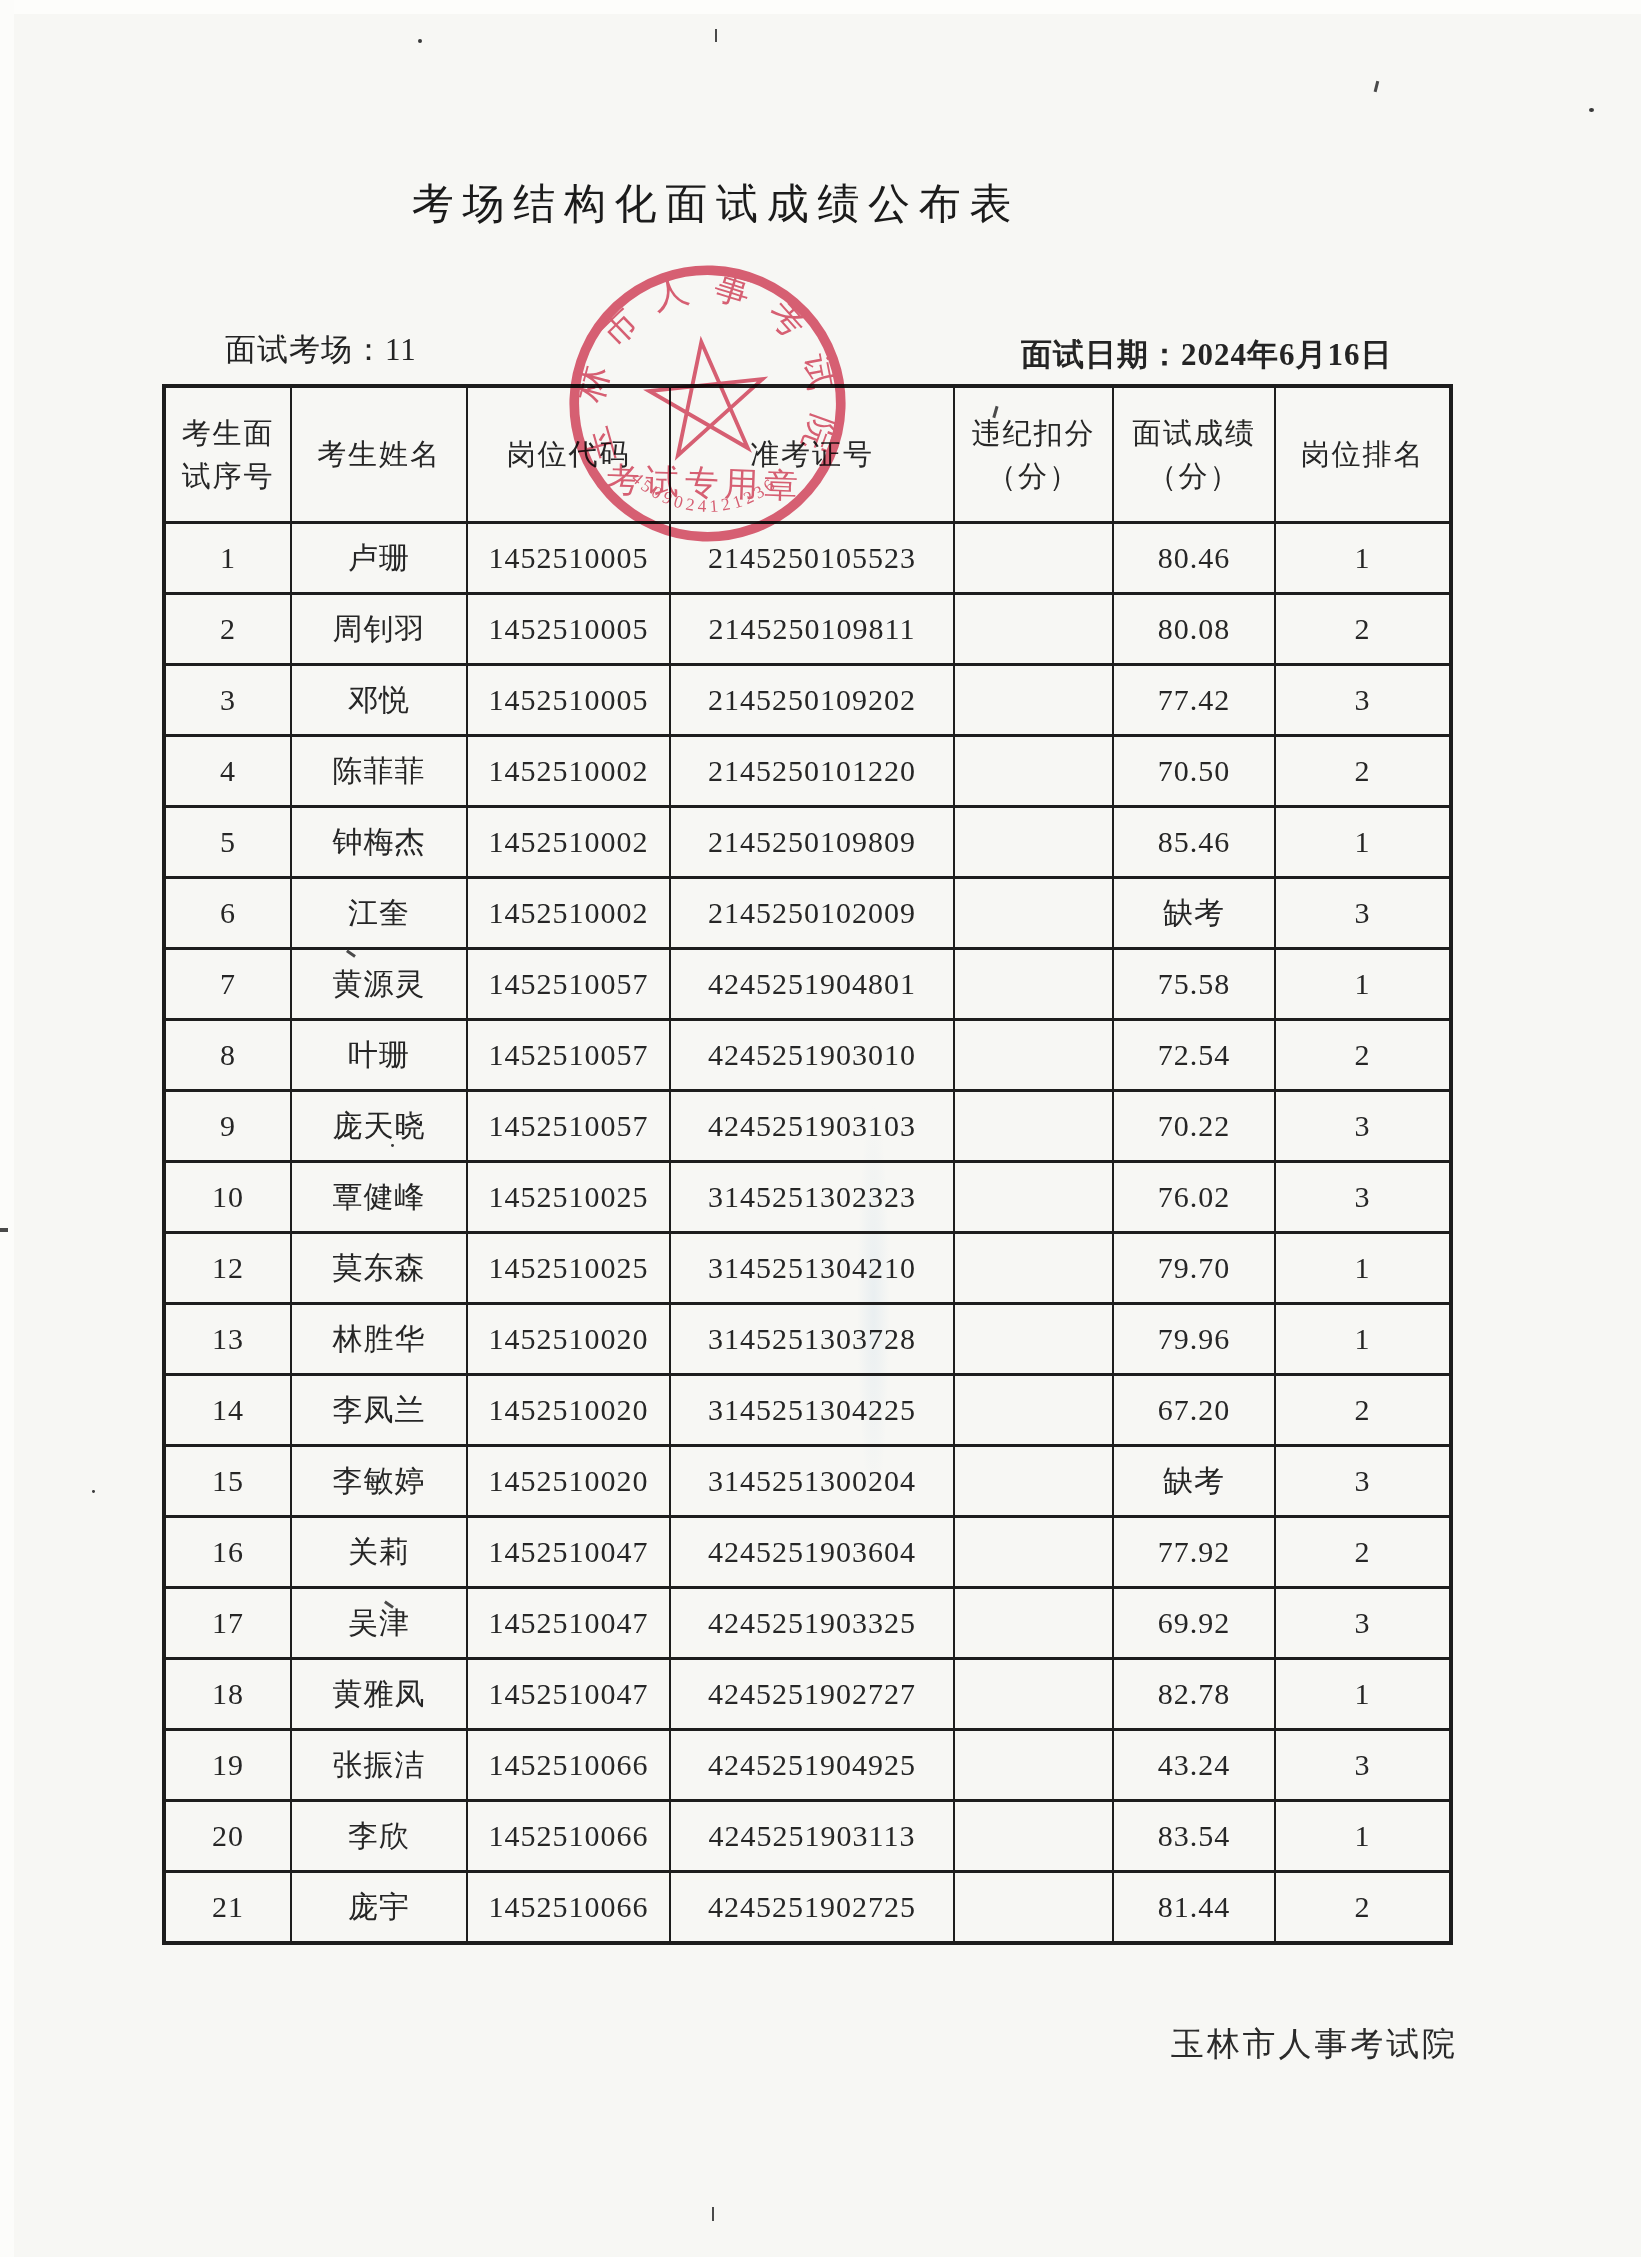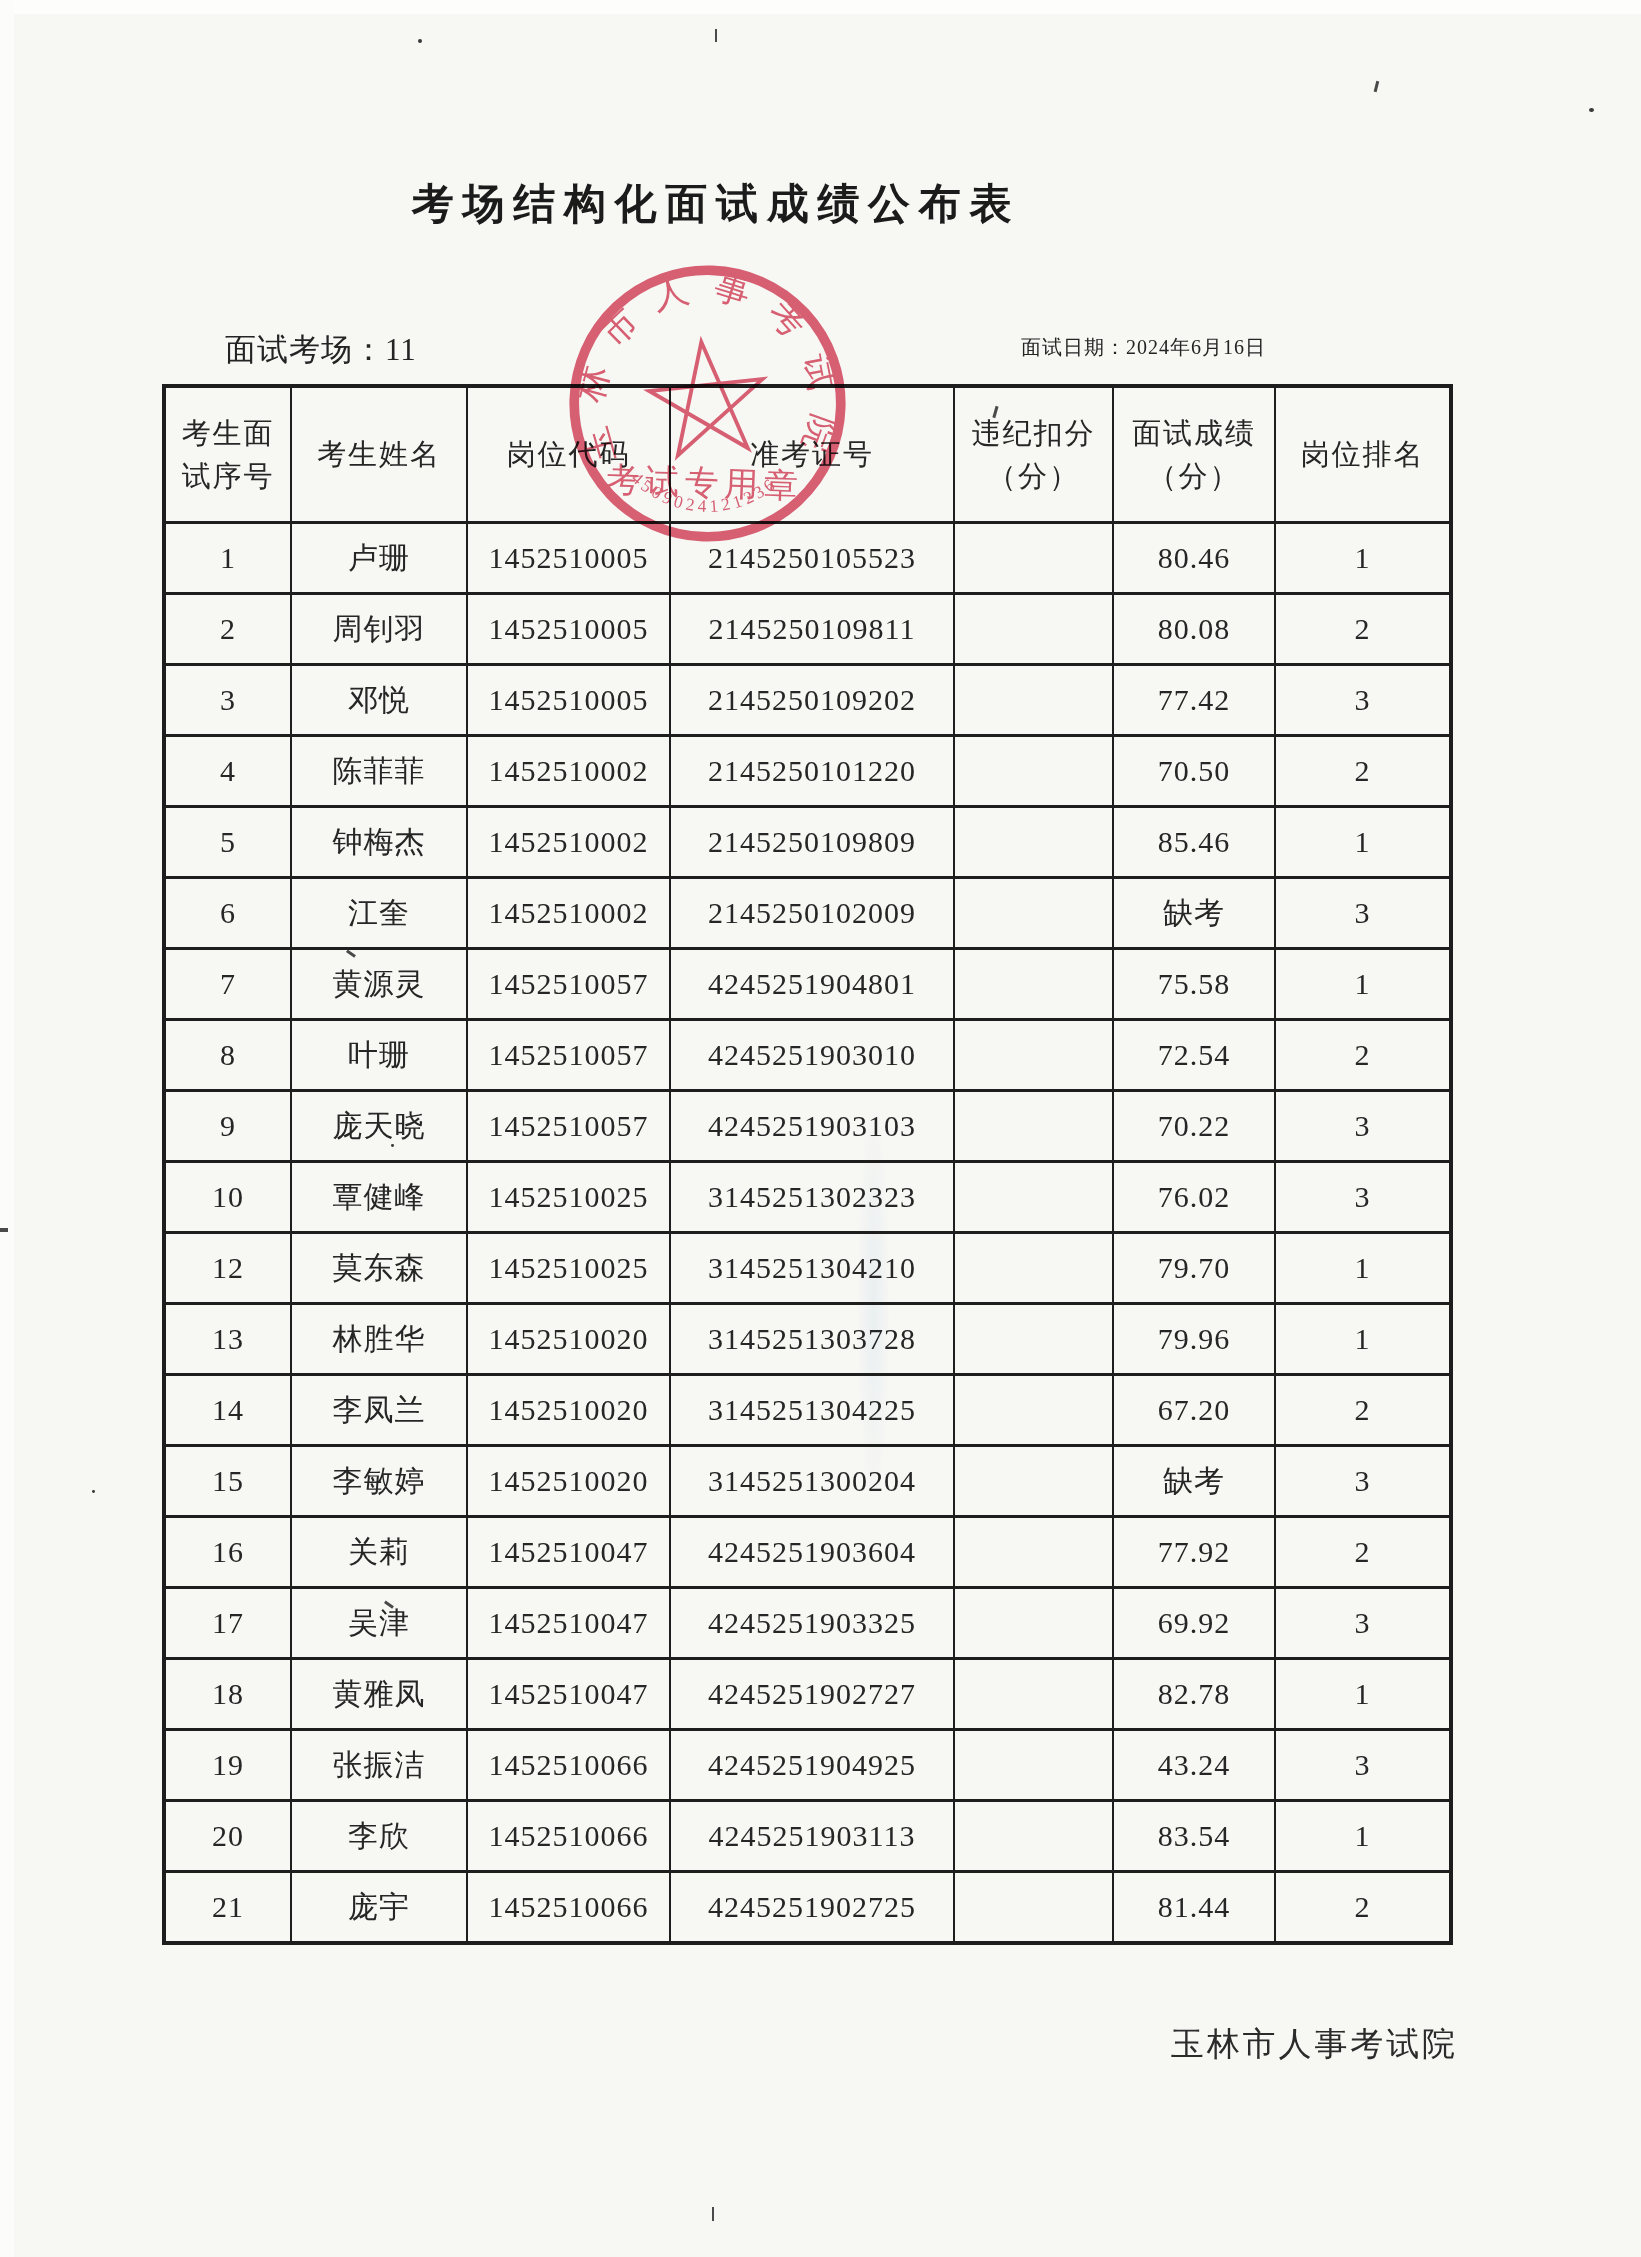--- a/index.html
+++ b/index.html
@@ -7,24 +7,24 @@
     width:1641px;height:2257px;position:relative;overflow:hidden;
     background:#f7f7f4;
     font-family:"Liberation Serif","DejaVu Serif",serif;
     color:#242424;
   }
   .edge-top{position:absolute;top:0;left:0;right:0;height:13.5px;background:#fdfdfb;}
   .edge-left{position:absolute;top:0;left:0;bottom:0;width:13.5px;background:#fcfcfa;}
 
   .title{
     position:absolute;top:176px;left:716px;transform:translateX(-50%);
-    white-space:nowrap;font-size:42px;font-weight:bold;letter-spacing:8.7px;color:#1b1b1b;
+    white-space:nowrap;font-size:42px;font-weight:normal;letter-spacing:8.7px;color:#1b1b1b;
   }
   .meta-room{position:absolute;left:225px;top:329px;font-size:31px;letter-spacing:1px;}
-  .meta-date{position:absolute;left:1021px;top:334px;font-size:20px;letter-spacing:1px;}
+  .meta-date{position:absolute;left:1021px;top:334px;font-size:31px;letter-spacing:1px;font-weight:bold;}
 
   table.score{
     position:absolute;left:162px;top:384px;width:1287px;
     border-collapse:collapse;table-layout:fixed;
     border:4.8px solid #1d1d1d;
   }
   table.score th, table.score td{
     border:2.9px solid #1e1e1e;border-top-width:3.9px;
     text-align:center;vertical-align:middle;
     font-size:30px;color:#262626;padding:0;

